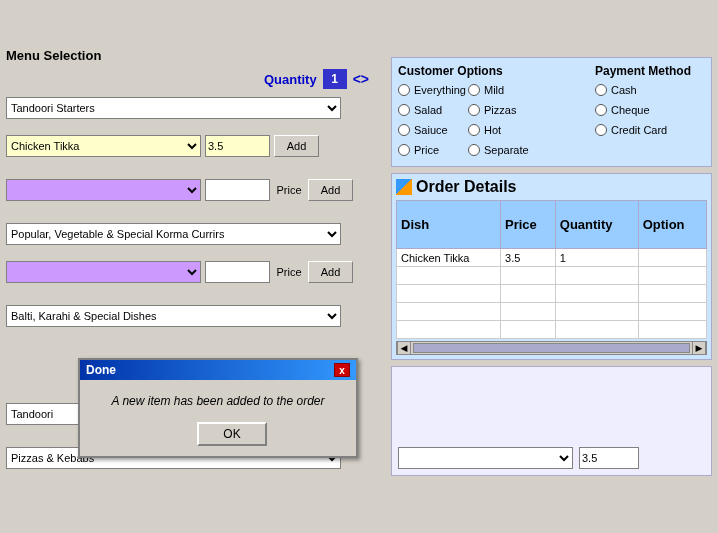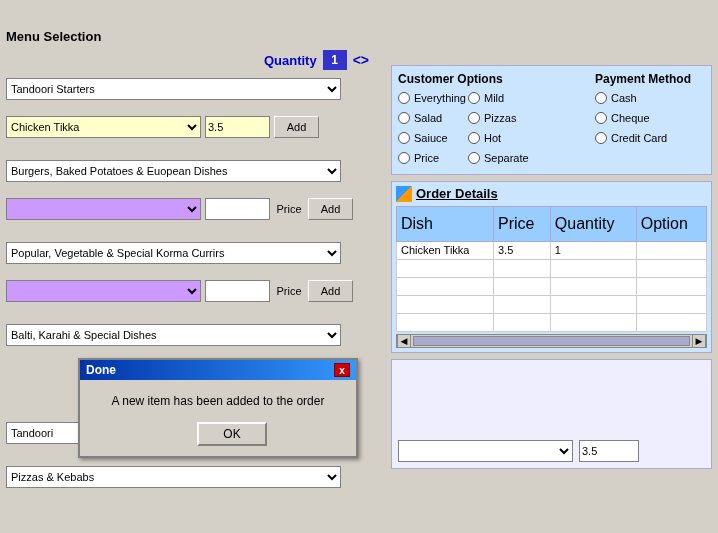--- a/index.html
+++ b/index.html
@@ -184,37 +184,36 @@
     }
 
     .order-icon {
       width: 16px;
       height: 16px;
       background: linear-gradient(135deg, #3399ff 50%, #ff9900 50%);
       display: inline-block;
     }
 
     .order-title {
-      font-size: 13px;
-      font-weight: bold;
-      text-decoration: underline;
+      font-size: 16px;
+      font-weight: bold;
     }
 
     .order-table {
       width: 100%;
       border-collapse: collapse;
       background: white;
     }
 
     .order-table th {
       background: #99ccff;
       border: 1px solid #aaaacc;
-      padding: 8px 4px;
-      font-size: 16px;
-      font-weight: normal;
+      padding: 16px 4px;
+      font-size: 13px;
+      font-weight: bold;
       text-align: left;
     }
 
     .order-table td {
       border: 1px solid #cccccc;
       padding: 2px 4px;
       font-size: 11px;
       height: 18px;
     }
 
@@ -315,20 +314,21 @@
     }
 
     .modal-body {
       padding: 14px 16px 10px;
       text-align: center;
     }
 
     .modal-message {
       font-size: 12px;
       margin-bottom: 14px;
+      font-style: italic;
     }
 
     .modal-ok-btn {
       width: 70px;
       height: 24px;
       background: #d4d0c8;
       border: 2px solid;
       border-top-color: #ffffff;
       border-left-color: #ffffff;
       border-bottom-color: #808080;
@@ -380,25 +380,20 @@
     <div class="menu-row">
       <select class="select-item">
         <option>Chicken Tikka</option>
       </select>
       <div class="price-val">3.5</div>
       <button class="btn-add">Add</button>
     </div>
 
     <div class="spacer"></div>
 
-    <div class="menu-row">
-      <select class="select-full">
-        <option>Burgers, Baked Potatoes &amp; Euopean Dishes</option>
-      </select>
-    </div>
 
     <div class="menu-row">
       <select class="select-purple">
         <option></option>
       </select>
       <input class="price-input" type="text" value="" style="">
       <span style="font-size:11px;width:30px;text-align:center">Price</span>
       <button class="btn-add">Add</button>
     </div>
 

